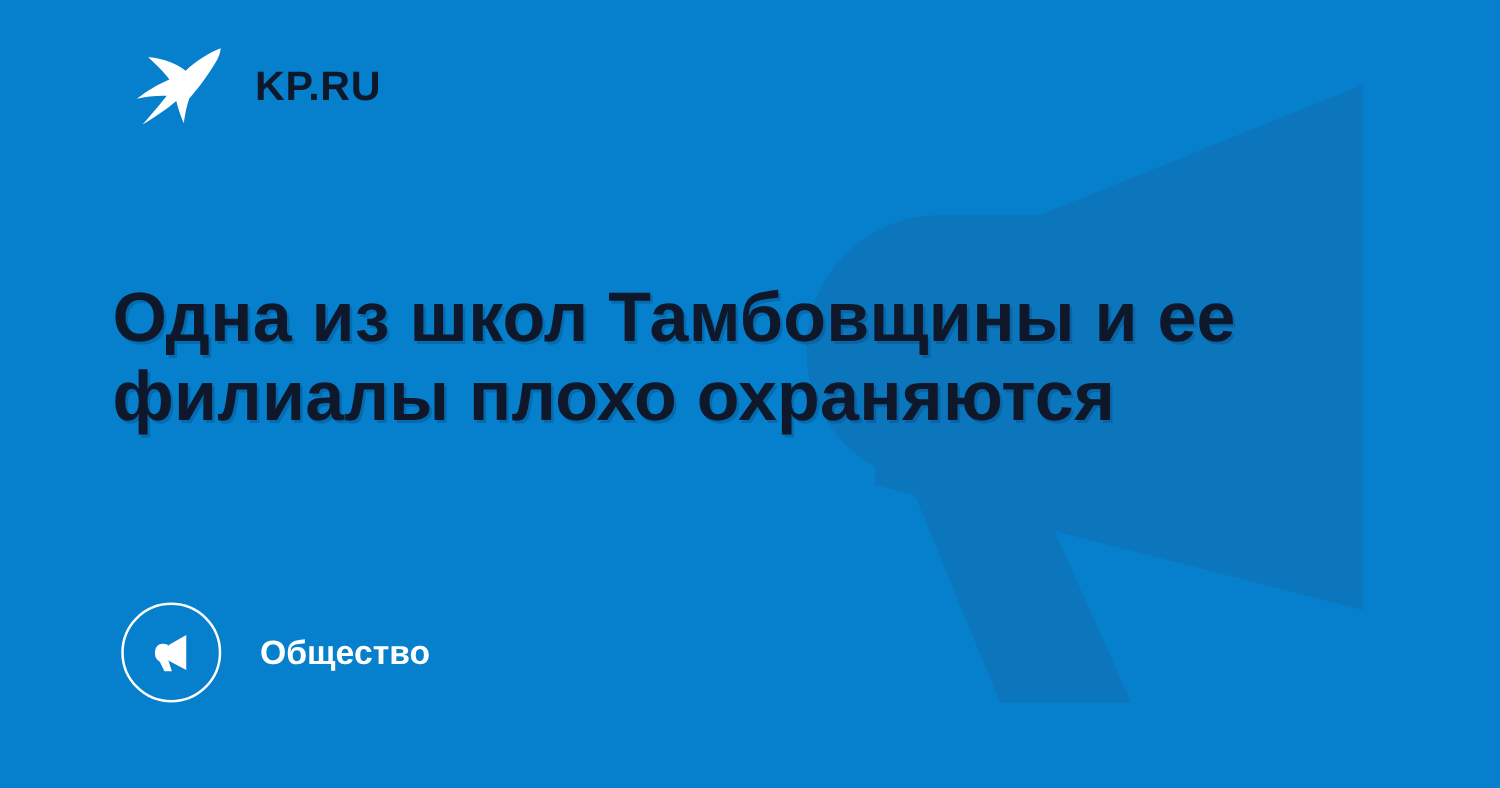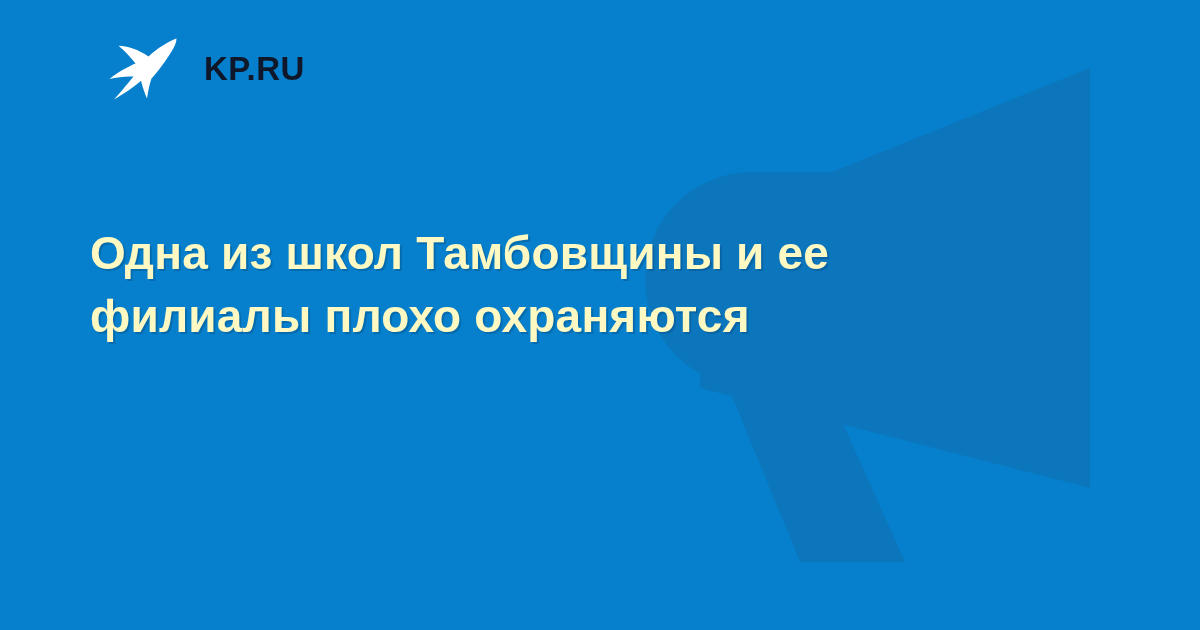--- a/index.html
+++ b/index.html
@@ -48,22 +48,22 @@
     line-height: 1;
     white-space: nowrap;
   }
 
   
   .headline {
     position: absolute;
     left: 90px;
     top: 222px;
     width: 960px;
-    color: #fef9c3;
-    font-size: 46px;
+    color: #0f172a;
+    font-size: 56px;
     font-weight: bold;
     line-height: 63px;
     letter-spacing: 0.2px;
     text-shadow: 2px 2px 0 rgba(0, 60, 105, 0.30);
     white-space: pre-line;
   }
 
   
   .category {
     position: absolute;
@@ -112,14 +112,26 @@
   <div class="header">
     <svg class="logo-bird" viewBox="0 0 74 64" aria-hidden="true">
       <path fill="#ffffff" d="M68.5 2.5 C60 5.5 49 12.5 40.5 20.5 C36.5 17.5 31 14.5 24 12.2 C20 11 15 10 10.5 9.8 C16.5 15 23 21.5 27.5 27.5 C19.5 30.8 9.5 36.5 1.5 43 C9 41.2 18 40.2 25.5 40.6 C19 48.5 11 58.2 6 63.5 C15 58.5 25.5 51.2 33 44.8 C34.5 50.5 36.5 57 39 62.5 C40 55.5 41.5 48 43.5 42.5 C50 35.5 58 24.5 63.5 15.5 C66.5 11 68.5 6 68.5 2.5 Z"></path>
     </svg>
     <div class="logo-word">KP.RU</div>
   </div>
 
   <div class="headline">Одна из школ Тамбовщины и ее
 филиалы плохо охраняются</div>
 
+  <div class="category">
+    <div class="category-circle">
+      <svg width="44" height="44" viewBox="0 0 44 44" aria-hidden="true">
+        <g fill="#ffffff">
+          <polygon points="34,8 34,36 20,28.5 20,16"></polygon>
+          <rect x="9" y="15" width="13" height="14.5" rx="6" ry="6"></rect>
+          <polygon points="12,27.5 19,26 22.5,37 16.5,37"></polygon>
+        </g>
+      </svg>
+    </div>
+    <div class="category-label">Общество</div>
+  </div>
 
 </div>
 
 </body></html>

